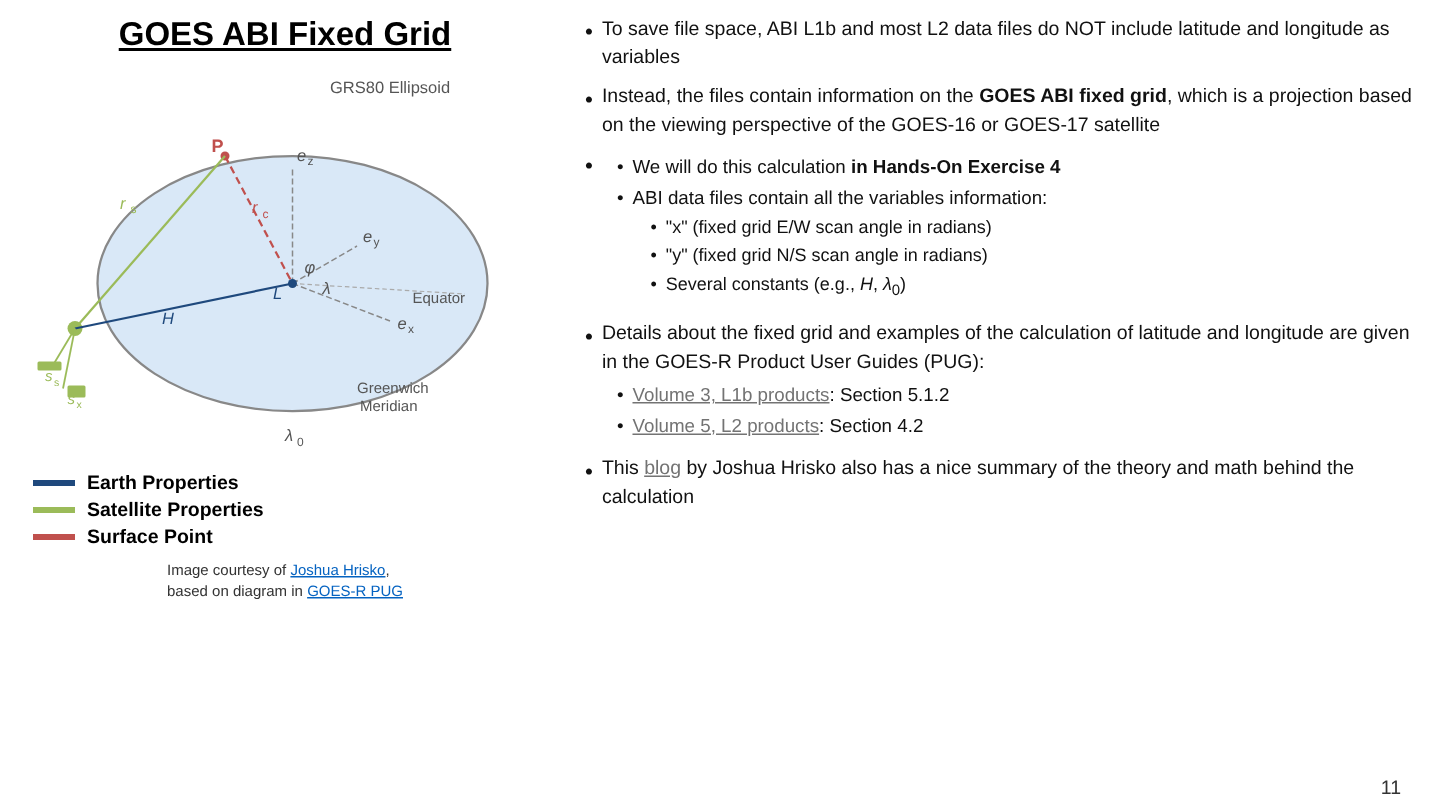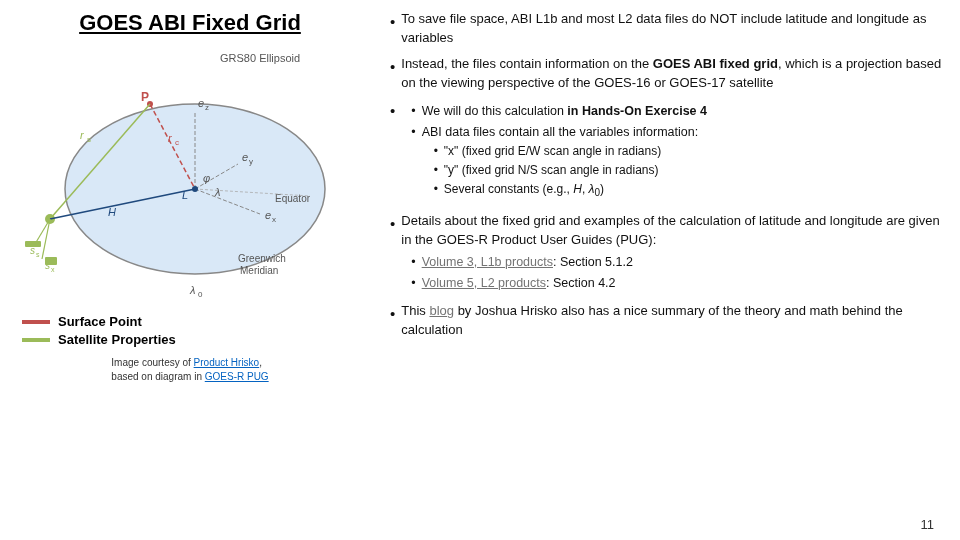--- a/index.html
+++ b/index.html
@@ -236,32 +236,36 @@
       <rect x="25" y="213" width="12" height="8" fill="#9BBB59" rx="1"></rect>
       <rect x="5" y="197" width="16" height="6" fill="#9BBB59" rx="1"></rect>
 
       <text x="170" y="250" font-size="11" fill="#555" font-style="italic" font-family="Arial">λ</text>
       <text x="178" y="253" font-size="8" fill="#555" font-family="Arial">0</text>
     </svg>
   </div>
 
   <div class="legend">
     <div class="legend-item">
-      <div class="legend-line" style="background:#C0504D;"></div>
-      <span>Surface Point</span>
+      <div class="legend-line" style="background:#1F497D;"></div>
+      <span>Earth Properties</span>
     </div>
     <div class="legend-item">
       <div class="legend-line" style="background:#9BBB59;"></div>
       <span>Satellite Properties</span>
     </div>
+    <div class="legend-item">
+      <div class="legend-line" style="background:#C0504D;"></div>
+      <span>Surface Point</span>
+    </div>
   </div>
 
 
   <div class="image-credit">
-    Image courtesy of <a href="#">Product Hrisko</a>,<br>
+    Image courtesy of <a href="#">Joshua Hrisko</a>,<br>
     based on diagram in <a href="#">GOES-R PUG</a>
   </div>
 </div>
 
 <div class="right-panel">
   <ul class="bullet-list">
 
     <li>
       <span class="bullet-dot">•</span>
       <span>To save file space, ABI L1b and most L2 data files do NOT include latitude and longitude as variables</span>

